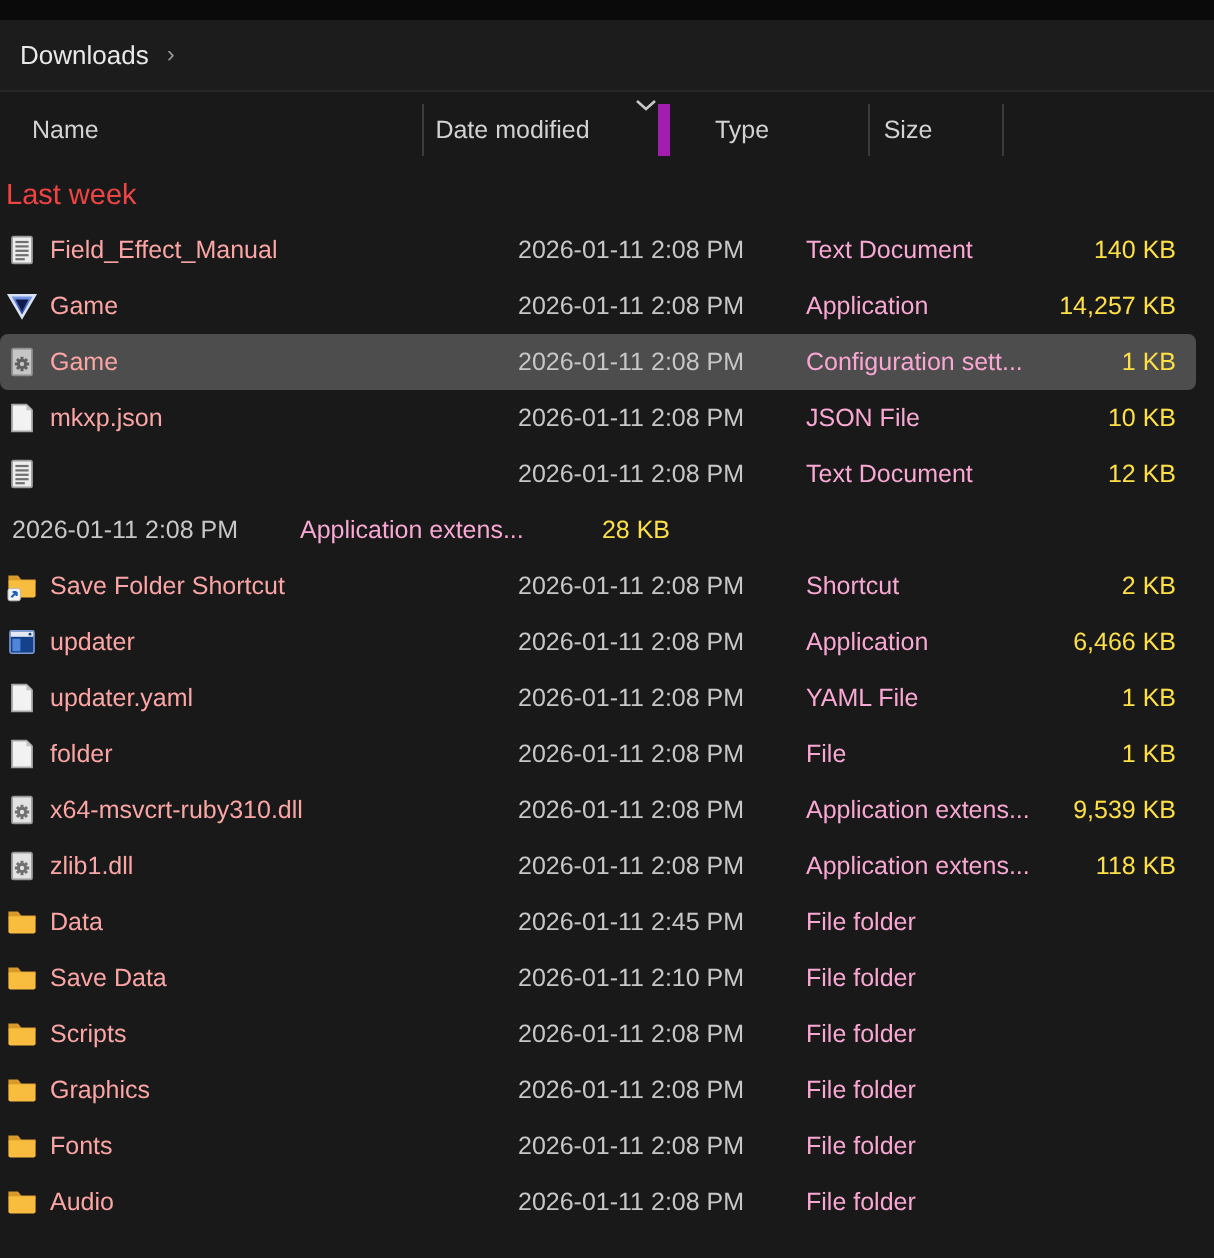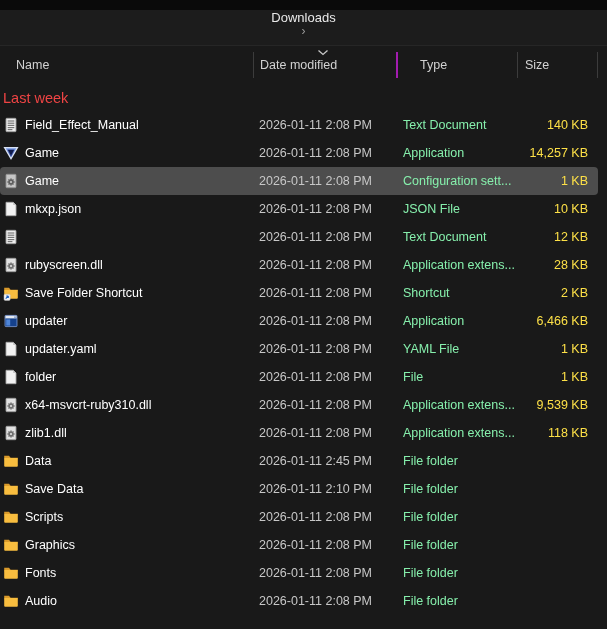--- a/index.html
+++ b/index.html
@@ -5,50 +5,50 @@
   html,body{margin:0;padding:0;background:#0a0a0a;}
   .window{
     position:relative;width:607px;height:629px;overflow:hidden;
     background:#191919;
     font-family:"Liberation Sans", sans-serif;
     -webkit-font-smoothing:antialiased;
   }
   .titlebar-strip{height:10px;background:#0a0a0a;}
   .breadcrumb-bar{
     height:36px;background:#1c1c1c;display:flex;align-items:center;
-    padding:0 10px;border-bottom:1px solid #262626;box-sizing:border-box;flex-direction:column;
+    padding:16px 10px;border-bottom:1px solid #262626;box-sizing:border-box;
   }
   .crumb{color:#e9e9e9;font-size:13px;cursor:default;}
   .crumb-sep{color:#9a9a9a;font-size:12px;margin:0 9px;transform:translateY(-1px);}
   .content{position:relative;}
   .col-headers{
     position:relative;height:38px;display:flex;align-items:flex-end;
-    box-sizing:border-box;padding-bottom:6px;width:598px;
+    box-sizing:border-box;padding-bottom:6px;width:502px;justify-content:flex-end;
   }
   .col-h{box-sizing:border-box;font-size:12.5px;color:#d2d2d2;height:26px;
     display:flex;align-items:center;}
   .col-h.c-name{width:253px;padding-left:16px;}
   .col-h.c-date{width:143px;padding-left:6px;border-left:1px solid #3c3c3c;}
-  .col-h.c-type{width:121px;padding-left:22px;border-left:2px solid #a21caf;}
+  .col-h.c-type{width:121px;padding-left:22px;border-left:6px solid #a21caf;}
   .col-h.c-size{width:81px;padding-left:7px;border-left:1px solid #3c3c3c;border-right:1px solid #3c3c3c;}
   .sort-chevron{position:absolute;top:3px;left:317px;width:12px;height:7px;}
   .group-label{
     height:27px;display:flex;align-items:center;color:#ef4444;
     font-size:14.5px;padding-left:3px;
   }
   .rows{width:598px;}
   .file-row{
     height:28px;display:flex;align-items:center;border-radius:4px;
     cursor:default;
   }
   .file-row.selected{background:#4d4d4d;}
   .cell{box-sizing:border-box;display:flex;align-items:center;overflow:hidden;white-space:nowrap;}
-  .cell.c-name{width:253px;padding-left:3px;color:#ffffff;font-size:12.5px;}
+  .cell.c-name{width:253px;padding-left:3px;color:#fca5a5;font-size:12.5px;}
   .cell.c-date{width:143px;padding-left:6px;color:#c7c7c7;font-size:12.5px;}
-  .cell.c-type{width:121px;padding-left:7px;color:#86efac;font-size:12.5px;}
+  .cell.c-type{width:121px;padding-left:7px;color:#f9a8d4;font-size:12.5px;}
   .cell.c-size{width:81px;padding-right:10px;color:#fde047;font-size:12.5px;justify-content:flex-end;}
   .file-icon{width:16px;height:16px;margin-right:6px;flex:0 0 16px;display:flex;}
   .file-icon svg{width:16px;height:16px;display:block;}
 </style>
 </head>
 <body>
 
 <div class="window">
   <div class="titlebar-strip"></div>
 
@@ -167,136 +167,120 @@
         <line x1="4.7" y1="12.6" x2="9.4" y2="12.6"></line>
       </g>
               </svg>
             </span>
           </div>
           <div class="cell c-date">2026-01-11 2:08 PM</div>
           <div class="cell c-type">Text Document</div>
           <div class="cell c-size">12 KB</div>
         </div>
         <div class="file-row">
+          <div class="cell c-date">2026-01-11 2:08 PM</div>
+          <div class="cell c-type">Application extens...</div>
+          <div class="cell c-size">28 KB</div>
+        </div>
+        <div class="file-row">
+          <div class="cell c-name">
+            <span class="file-icon">
+              <svg viewBox="0 0 16 16">
+      <path d="M1.2 2.8 h4.8 l1.6 1.9 h7.2 v1.6 H1.2 Z" fill="#d99a2b"></path>
+      <rect x="1.2" y="5.1" width="13.6" height="8.6" rx="0.9" fill="#f8bd3f"></rect>
+      <rect x="1" y="9.2" width="6.2" height="6.2" rx="1.1" fill="#f3f3f3" stroke="#b9b9b9" stroke-width="0.5"></rect>
+      <path d="M2.7 13.6 L5.3 11 M5.3 11 h-2 M5.3 11 v2" fill="none" stroke="#1b5fbf" stroke-width="1.1"></path>
+              </svg>
+            </span>
+            <span>Save Folder Shortcut</span>
+          </div>
+          <div class="cell c-date">2026-01-11 2:08 PM</div>
+          <div class="cell c-type">Shortcut</div>
+          <div class="cell c-size">2 KB</div>
+        </div>
+        <div class="file-row">
+          <div class="cell c-name">
+            <span class="file-icon">
+              <svg viewBox="0 0 16 16">
+      <rect x="2" y="2.4" width="12" height="11.2" rx="0.8" fill="#15418c" stroke="#7d9cd6" stroke-width="0.8"></rect>
+      <rect x="2.4" y="2.8" width="11.2" height="2.6" fill="#e4e9f2"></rect>
+      <rect x="3.2" y="6.4" width="4" height="6.2" fill="#4f86d8"></rect>
+      <circle cx="12" cy="4.1" r="0.7" fill="#15418c"></circle>
+              </svg>
+            </span>
+            <span>updater</span>
+          </div>
+          <div class="cell c-date">2026-01-11 2:08 PM</div>
+          <div class="cell c-type">Application</div>
+          <div class="cell c-size">6,466 KB</div>
+        </div>
+        <div class="file-row">
+          <div class="cell c-name">
+            <span class="file-icon">
+              <svg viewBox="0 0 16 16">
+      <path d="M3 1.3 h7.2 L13 4.1 V14.7 H3 Z" fill="#f2f2f2" stroke="#a8a8a8" stroke-width="0.9"></path>
+      <path d="M10.2 1.3 V4.1 H13 Z" fill="#c4c4c4"></path>
+              </svg>
+            </span>
+            <span>updater.yaml</span>
+          </div>
+          <div class="cell c-date">2026-01-11 2:08 PM</div>
+          <div class="cell c-type">YAML File</div>
+          <div class="cell c-size">1 KB</div>
+        </div>
+        <div class="file-row">
+          <div class="cell c-name">
+            <span class="file-icon">
+              <svg viewBox="0 0 16 16">
+      <path d="M3 1.3 h7.2 L13 4.1 V14.7 H3 Z" fill="#f2f2f2" stroke="#a8a8a8" stroke-width="0.9"></path>
+      <path d="M10.2 1.3 V4.1 H13 Z" fill="#c4c4c4"></path>
+              </svg>
+            </span>
+            <span>folder</span>
+          </div>
+          <div class="cell c-date">2026-01-11 2:08 PM</div>
+          <div class="cell c-type">File</div>
+          <div class="cell c-size">1 KB</div>
+        </div>
+        <div class="file-row">
           <div class="cell c-name">
             <span class="file-icon">
               <svg viewBox="0 0 16 16">
                 <rect x="3" y="1.3" width="10" height="13.4" rx="0.8" fill="#e2e2e2" stroke="#999999" stroke-width="0.9"></rect>
     <g stroke="#707070" stroke-width="1.5">
       <line x1="8" y1="5.4" x2="8" y2="12.6"></line>
       <line x1="4.4" y1="9" x2="11.6" y2="9"></line>
       <line x1="5.5" y1="6.5" x2="10.5" y2="11.5"></line>
       <line x1="10.5" y1="6.5" x2="5.5" y2="11.5"></line>
     </g>
     <circle cx="8" cy="9" r="2.5" fill="#707070"></circle>
     <circle cx="8" cy="9" r="1.1" fill="#e2e2e2"></circle>
               </svg>
             </span>
-            <span>rubyscreen.dll</span>
+            <span>x64-msvcrt-ruby310.dll</span>
           </div>
           <div class="cell c-date">2026-01-11 2:08 PM</div>
           <div class="cell c-type">Application extens...</div>
-          <div class="cell c-size">28 KB</div>
-        </div>
-        <div class="file-row">
-          <div class="cell c-name">
-            <span class="file-icon">
-              <svg viewBox="0 0 16 16">
-      <path d="M1.2 2.8 h4.8 l1.6 1.9 h7.2 v1.6 H1.2 Z" fill="#d99a2b"></path>
-      <rect x="1.2" y="5.1" width="13.6" height="8.6" rx="0.9" fill="#f8bd3f"></rect>
-      <rect x="1" y="9.2" width="6.2" height="6.2" rx="1.1" fill="#f3f3f3" stroke="#b9b9b9" stroke-width="0.5"></rect>
-      <path d="M2.7 13.6 L5.3 11 M5.3 11 h-2 M5.3 11 v2" fill="none" stroke="#1b5fbf" stroke-width="1.1"></path>
-              </svg>
-            </span>
-            <span>Save Folder Shortcut</span>
-          </div>
-          <div class="cell c-date">2026-01-11 2:08 PM</div>
-          <div class="cell c-type">Shortcut</div>
-          <div class="cell c-size">2 KB</div>
-        </div>
-        <div class="file-row">
-          <div class="cell c-name">
-            <span class="file-icon">
-              <svg viewBox="0 0 16 16">
-      <rect x="2" y="2.4" width="12" height="11.2" rx="0.8" fill="#15418c" stroke="#7d9cd6" stroke-width="0.8"></rect>
-      <rect x="2.4" y="2.8" width="11.2" height="2.6" fill="#e4e9f2"></rect>
-      <rect x="3.2" y="6.4" width="4" height="6.2" fill="#4f86d8"></rect>
-      <circle cx="12" cy="4.1" r="0.7" fill="#15418c"></circle>
-              </svg>
-            </span>
-            <span>updater</span>
-          </div>
-          <div class="cell c-date">2026-01-11 2:08 PM</div>
-          <div class="cell c-type">Application</div>
-          <div class="cell c-size">6,466 KB</div>
-        </div>
-        <div class="file-row">
-          <div class="cell c-name">
-            <span class="file-icon">
-              <svg viewBox="0 0 16 16">
-      <path d="M3 1.3 h7.2 L13 4.1 V14.7 H3 Z" fill="#f2f2f2" stroke="#a8a8a8" stroke-width="0.9"></path>
-      <path d="M10.2 1.3 V4.1 H13 Z" fill="#c4c4c4"></path>
-              </svg>
-            </span>
-            <span>updater.yaml</span>
-          </div>
-          <div class="cell c-date">2026-01-11 2:08 PM</div>
-          <div class="cell c-type">YAML File</div>
-          <div class="cell c-size">1 KB</div>
-        </div>
-        <div class="file-row">
-          <div class="cell c-name">
-            <span class="file-icon">
-              <svg viewBox="0 0 16 16">
-      <path d="M3 1.3 h7.2 L13 4.1 V14.7 H3 Z" fill="#f2f2f2" stroke="#a8a8a8" stroke-width="0.9"></path>
-      <path d="M10.2 1.3 V4.1 H13 Z" fill="#c4c4c4"></path>
-              </svg>
-            </span>
-            <span>folder</span>
-          </div>
-          <div class="cell c-date">2026-01-11 2:08 PM</div>
-          <div class="cell c-type">File</div>
-          <div class="cell c-size">1 KB</div>
+          <div class="cell c-size">9,539 KB</div>
         </div>
         <div class="file-row">
           <div class="cell c-name">
             <span class="file-icon">
               <svg viewBox="0 0 16 16">
                 <rect x="3" y="1.3" width="10" height="13.4" rx="0.8" fill="#e2e2e2" stroke="#999999" stroke-width="0.9"></rect>
     <g stroke="#707070" stroke-width="1.5">
       <line x1="8" y1="5.4" x2="8" y2="12.6"></line>
       <line x1="4.4" y1="9" x2="11.6" y2="9"></line>
       <line x1="5.5" y1="6.5" x2="10.5" y2="11.5"></line>
       <line x1="10.5" y1="6.5" x2="5.5" y2="11.5"></line>
     </g>
     <circle cx="8" cy="9" r="2.5" fill="#707070"></circle>
     <circle cx="8" cy="9" r="1.1" fill="#e2e2e2"></circle>
               </svg>
             </span>
-            <span>x64-msvcrt-ruby310.dll</span>
-          </div>
-          <div class="cell c-date">2026-01-11 2:08 PM</div>
-          <div class="cell c-type">Application extens...</div>
-          <div class="cell c-size">9,539 KB</div>
-        </div>
-        <div class="file-row">
-          <div class="cell c-name">
-            <span class="file-icon">
-              <svg viewBox="0 0 16 16">
-                <rect x="3" y="1.3" width="10" height="13.4" rx="0.8" fill="#e2e2e2" stroke="#999999" stroke-width="0.9"></rect>
-    <g stroke="#707070" stroke-width="1.5">
-      <line x1="8" y1="5.4" x2="8" y2="12.6"></line>
-      <line x1="4.4" y1="9" x2="11.6" y2="9"></line>
-      <line x1="5.5" y1="6.5" x2="10.5" y2="11.5"></line>
-      <line x1="10.5" y1="6.5" x2="5.5" y2="11.5"></line>
-    </g>
-    <circle cx="8" cy="9" r="2.5" fill="#707070"></circle>
-    <circle cx="8" cy="9" r="1.1" fill="#e2e2e2"></circle>
-              </svg>
-            </span>
             <span>zlib1.dll</span>
           </div>
           <div class="cell c-date">2026-01-11 2:08 PM</div>
           <div class="cell c-type">Application extens...</div>
           <div class="cell c-size">118 KB</div>
         </div>
         <div class="file-row">
           <div class="cell c-name">
             <span class="file-icon">
               <svg viewBox="0 0 16 16">

